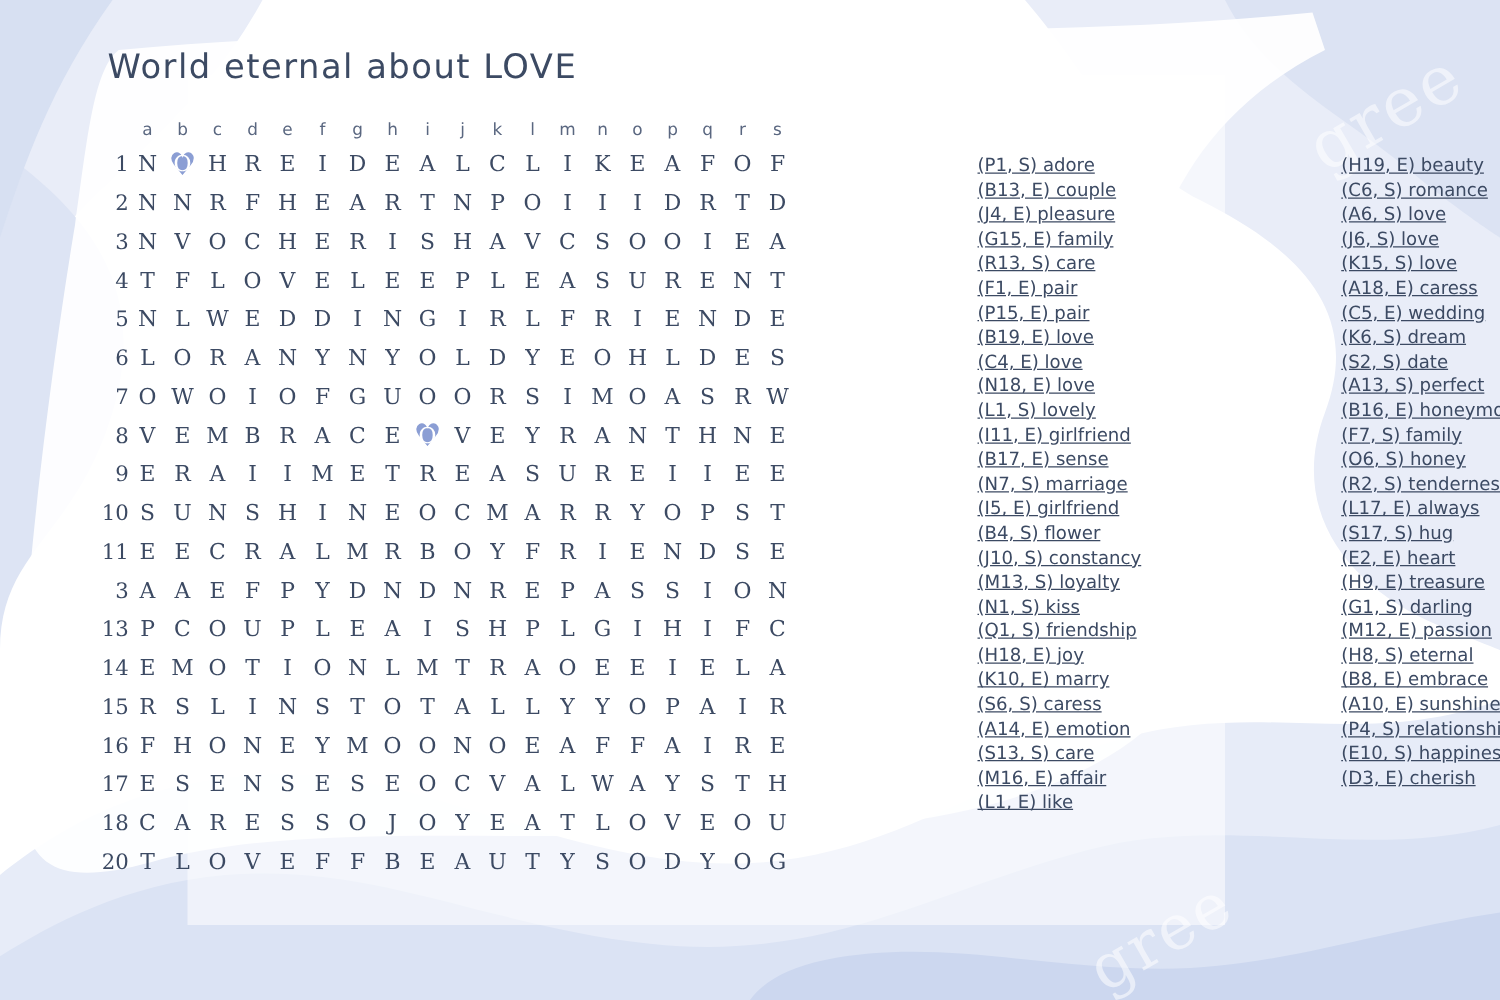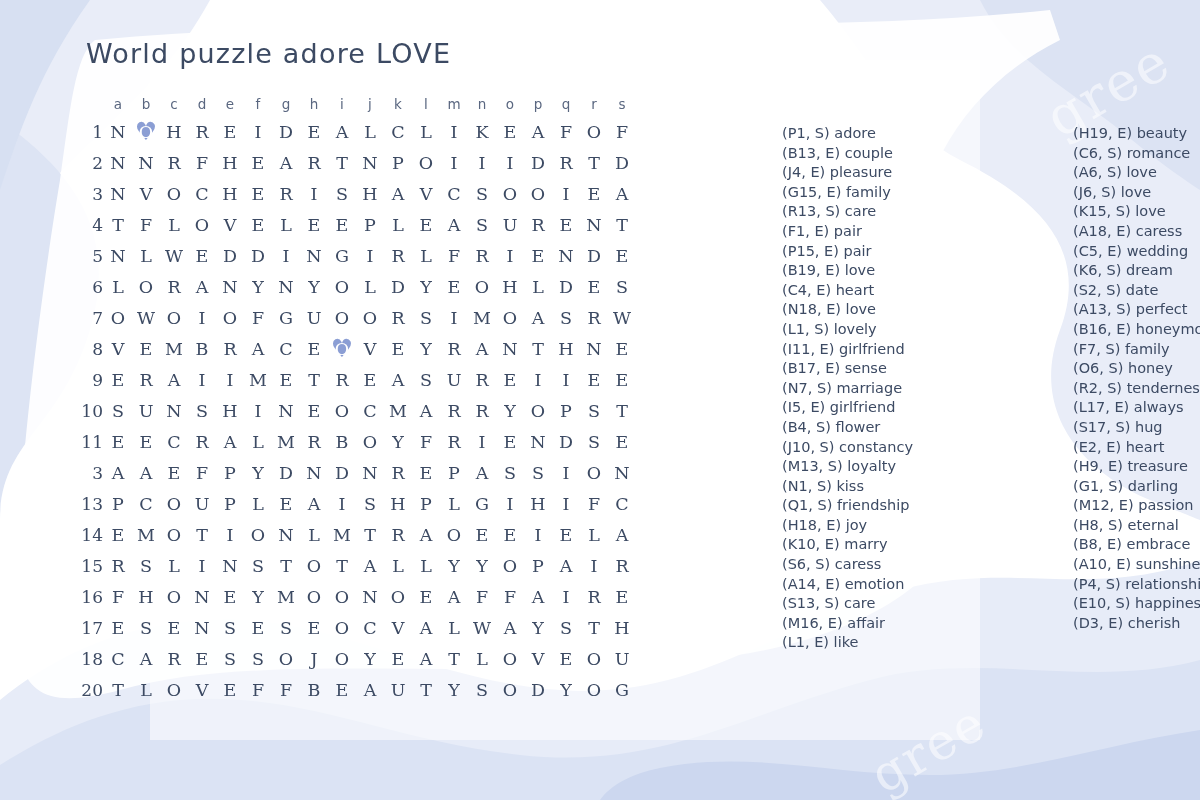--- a/index.html
+++ b/index.html
@@ -111,21 +111,21 @@
 
   
   .clues {
     position: absolute;
     top: 124px;
     left: 782px;
     display: flex;
     gap: 160px;
     color: #3c4a63;
   }
-  .clue-col { display: flex; flex-direction: column; }
+  .clue-col { display: flex; flex-direction: column; text-decoration: underline; }
   .clue {
     font-size: 14.5px;
     line-height: 19.6px;
     font-family: "DejaVu Sans", sans-serif;
     color: #3c4a63;
     white-space: nowrap;
   }
 </style>
 </head>
 <body>
@@ -148,21 +148,21 @@
     <path d="M95,40 C420,10 760,40 1050,10 L1060,40 C900,120 880,300 950,430 C1010,540 900,640 700,660 C470,683 260,650 120,690 C60,706 30,700 20,660 C5,560 40,300 60,180 C70,110 75,55 95,40 Z" fill="#ffffff" opacity="0.92"></path>
     <path d="M150,60 L980,60 L980,740 L150,740 Z" fill="#ffffff" opacity="0.55"></path>
   </svg>
   <div class="watermark wm1">gree</div>
   <div class="watermark wm3">gree</div>
   <div class="watermark wm2">gree</div>
 </div>
 
 <div class="sheet">
 
-  <div class="title">World puzzle adore LOVE</div>
+  <div class="title">World eternal about LOVE</div>
 
   <div class="grid-block">
     <div class="col-header">
         <span>a</span>
         <span>b</span>
         <span>c</span>
         <span>d</span>
         <span>e</span>
         <span>f</span>
         <span>g</span>
@@ -604,21 +604,21 @@
   <div class="clues">
     <div class="clue-col" id="clue-col-1">
         <div class="clue">(P1, S) adore</div>
         <div class="clue">(B13, E) couple</div>
         <div class="clue">(J4, E) pleasure</div>
         <div class="clue">(G15, E) family</div>
         <div class="clue">(R13, S) care</div>
         <div class="clue">(F1, E) pair</div>
         <div class="clue">(P15, E) pair</div>
         <div class="clue">(B19, E) love</div>
-        <div class="clue">(C4, E) heart</div>
+        <div class="clue">(C4, E) love</div>
         <div class="clue">(N18, E) love</div>
         <div class="clue">(L1, S) lovely</div>
         <div class="clue">(I11, E) girlfriend</div>
         <div class="clue">(B17, E) sense</div>
         <div class="clue">(N7, S) marriage</div>
         <div class="clue">(I5, E) girlfriend</div>
         <div class="clue">(B4, S) flower</div>
         <div class="clue">(J10, S) constancy</div>
         <div class="clue">(M13, S) loyalty</div>
         <div class="clue">(N1, S) kiss</div>

